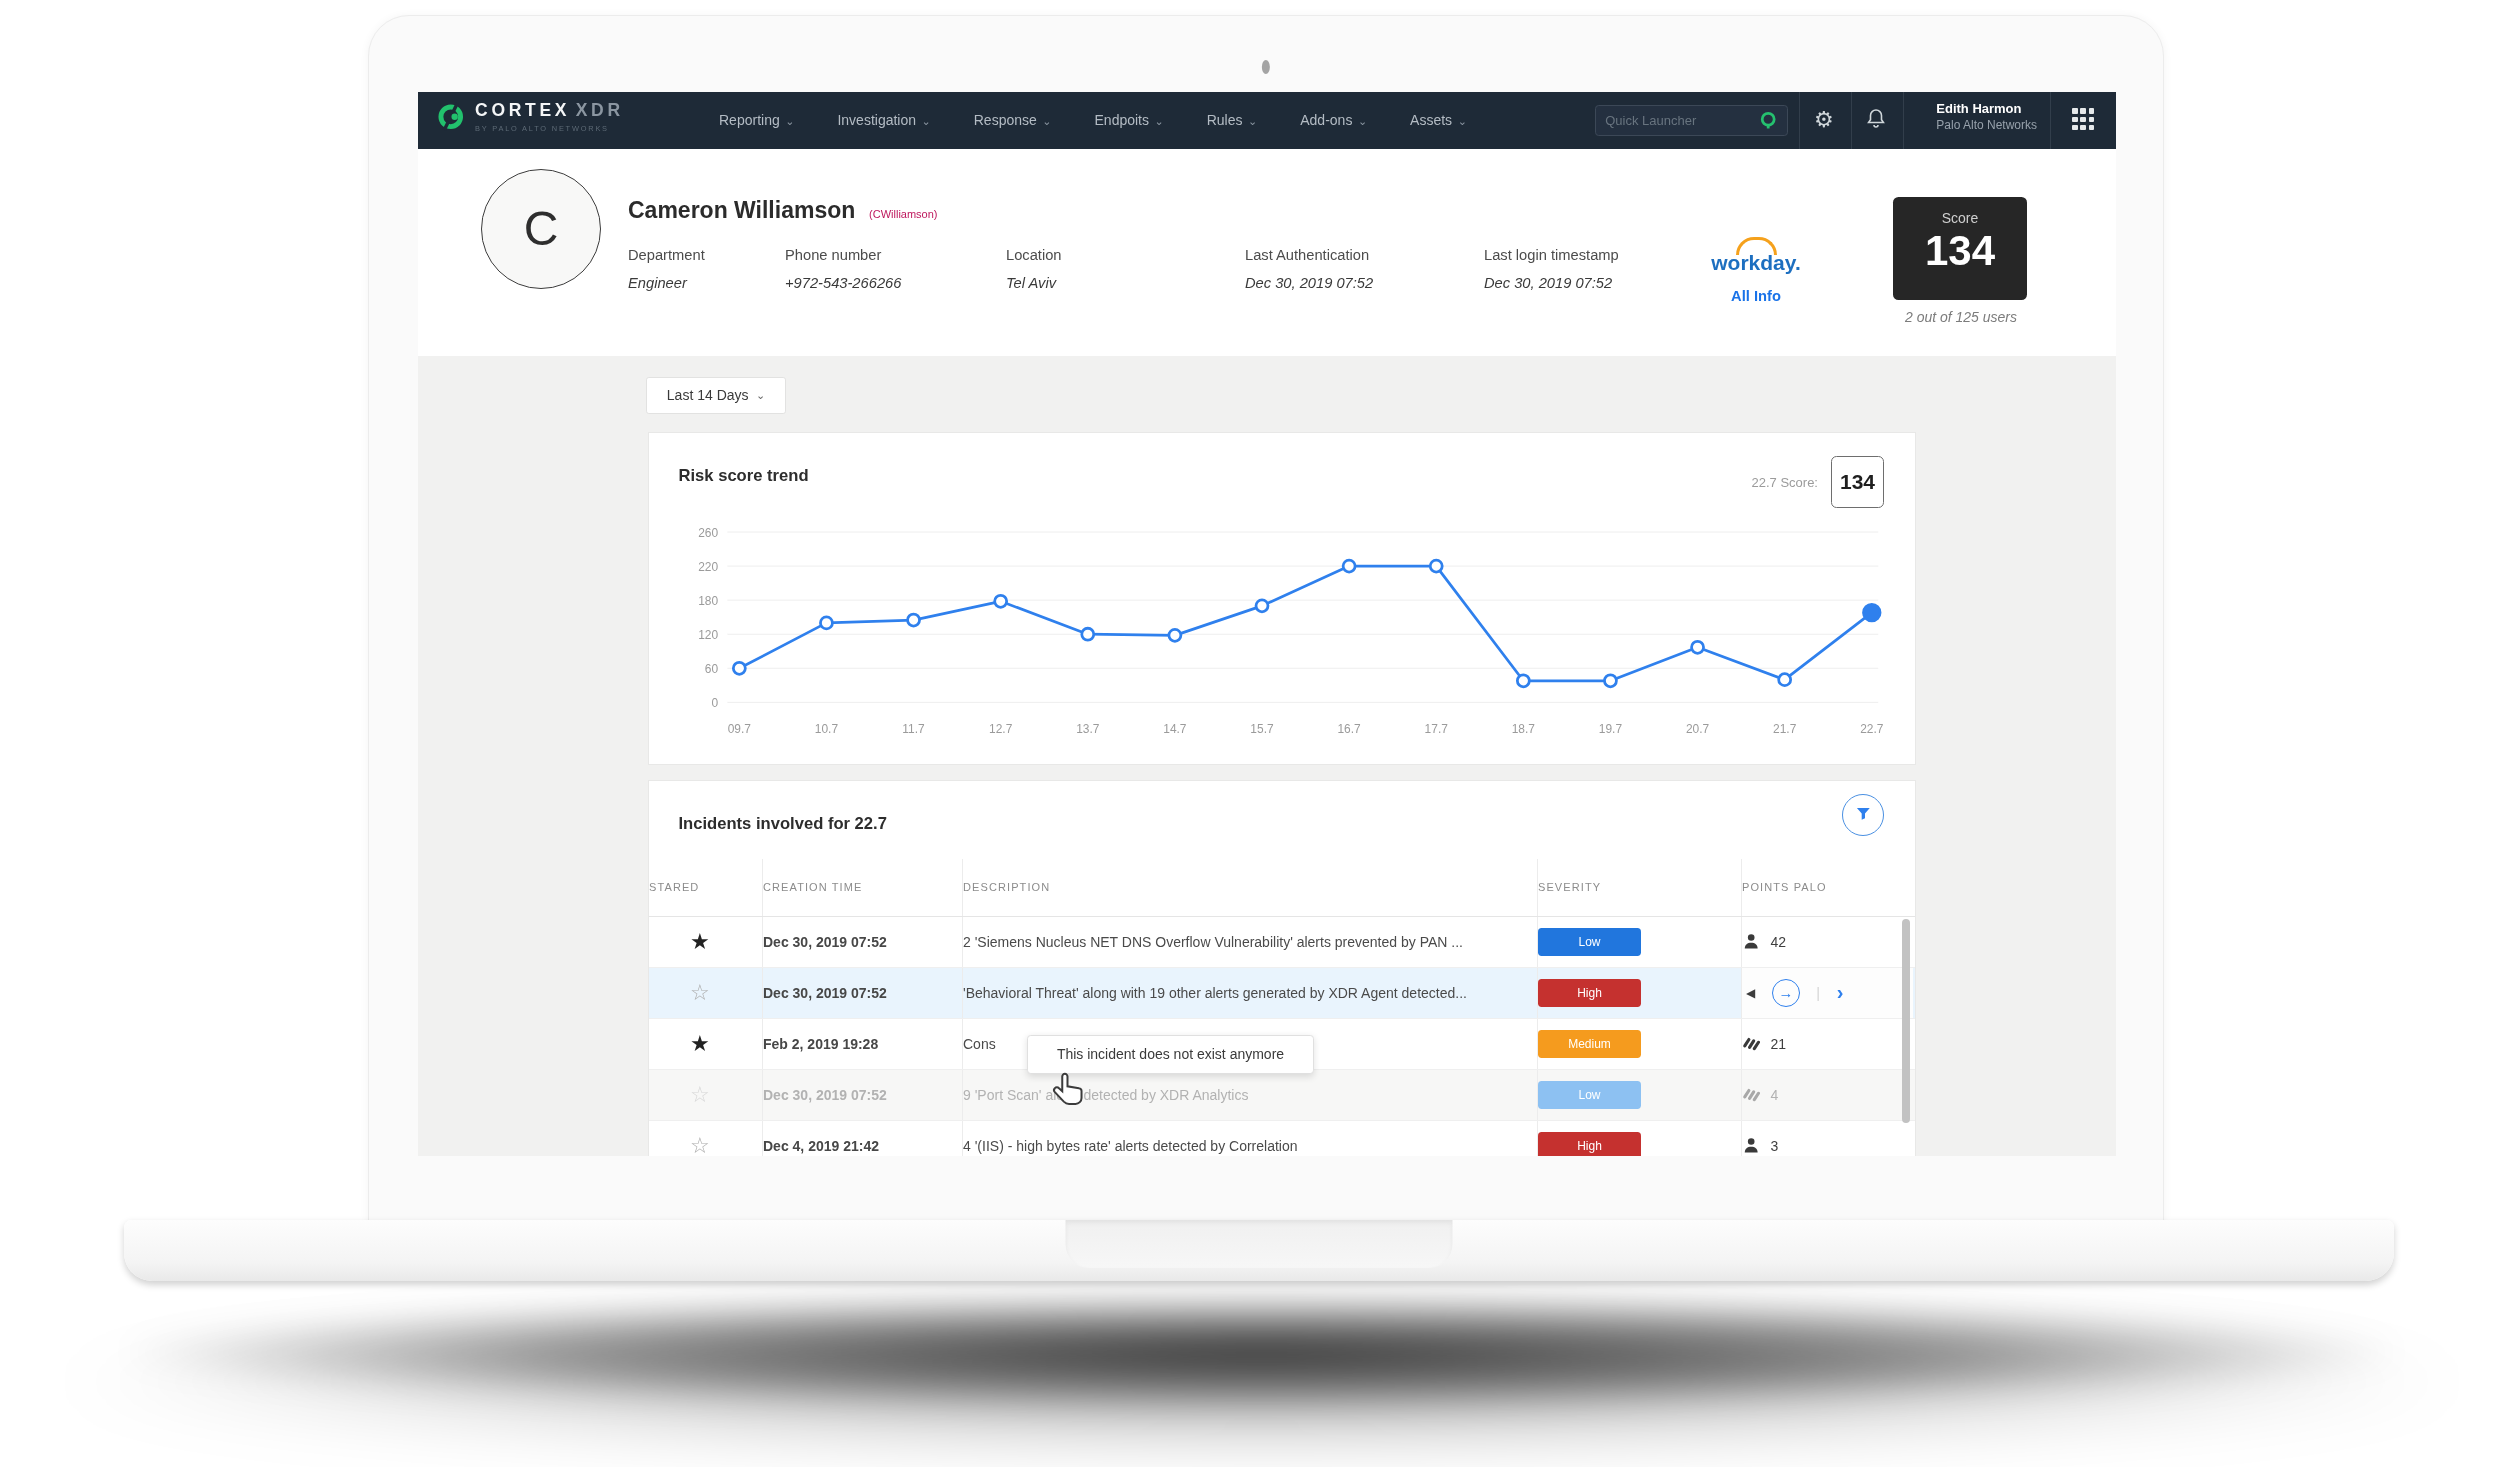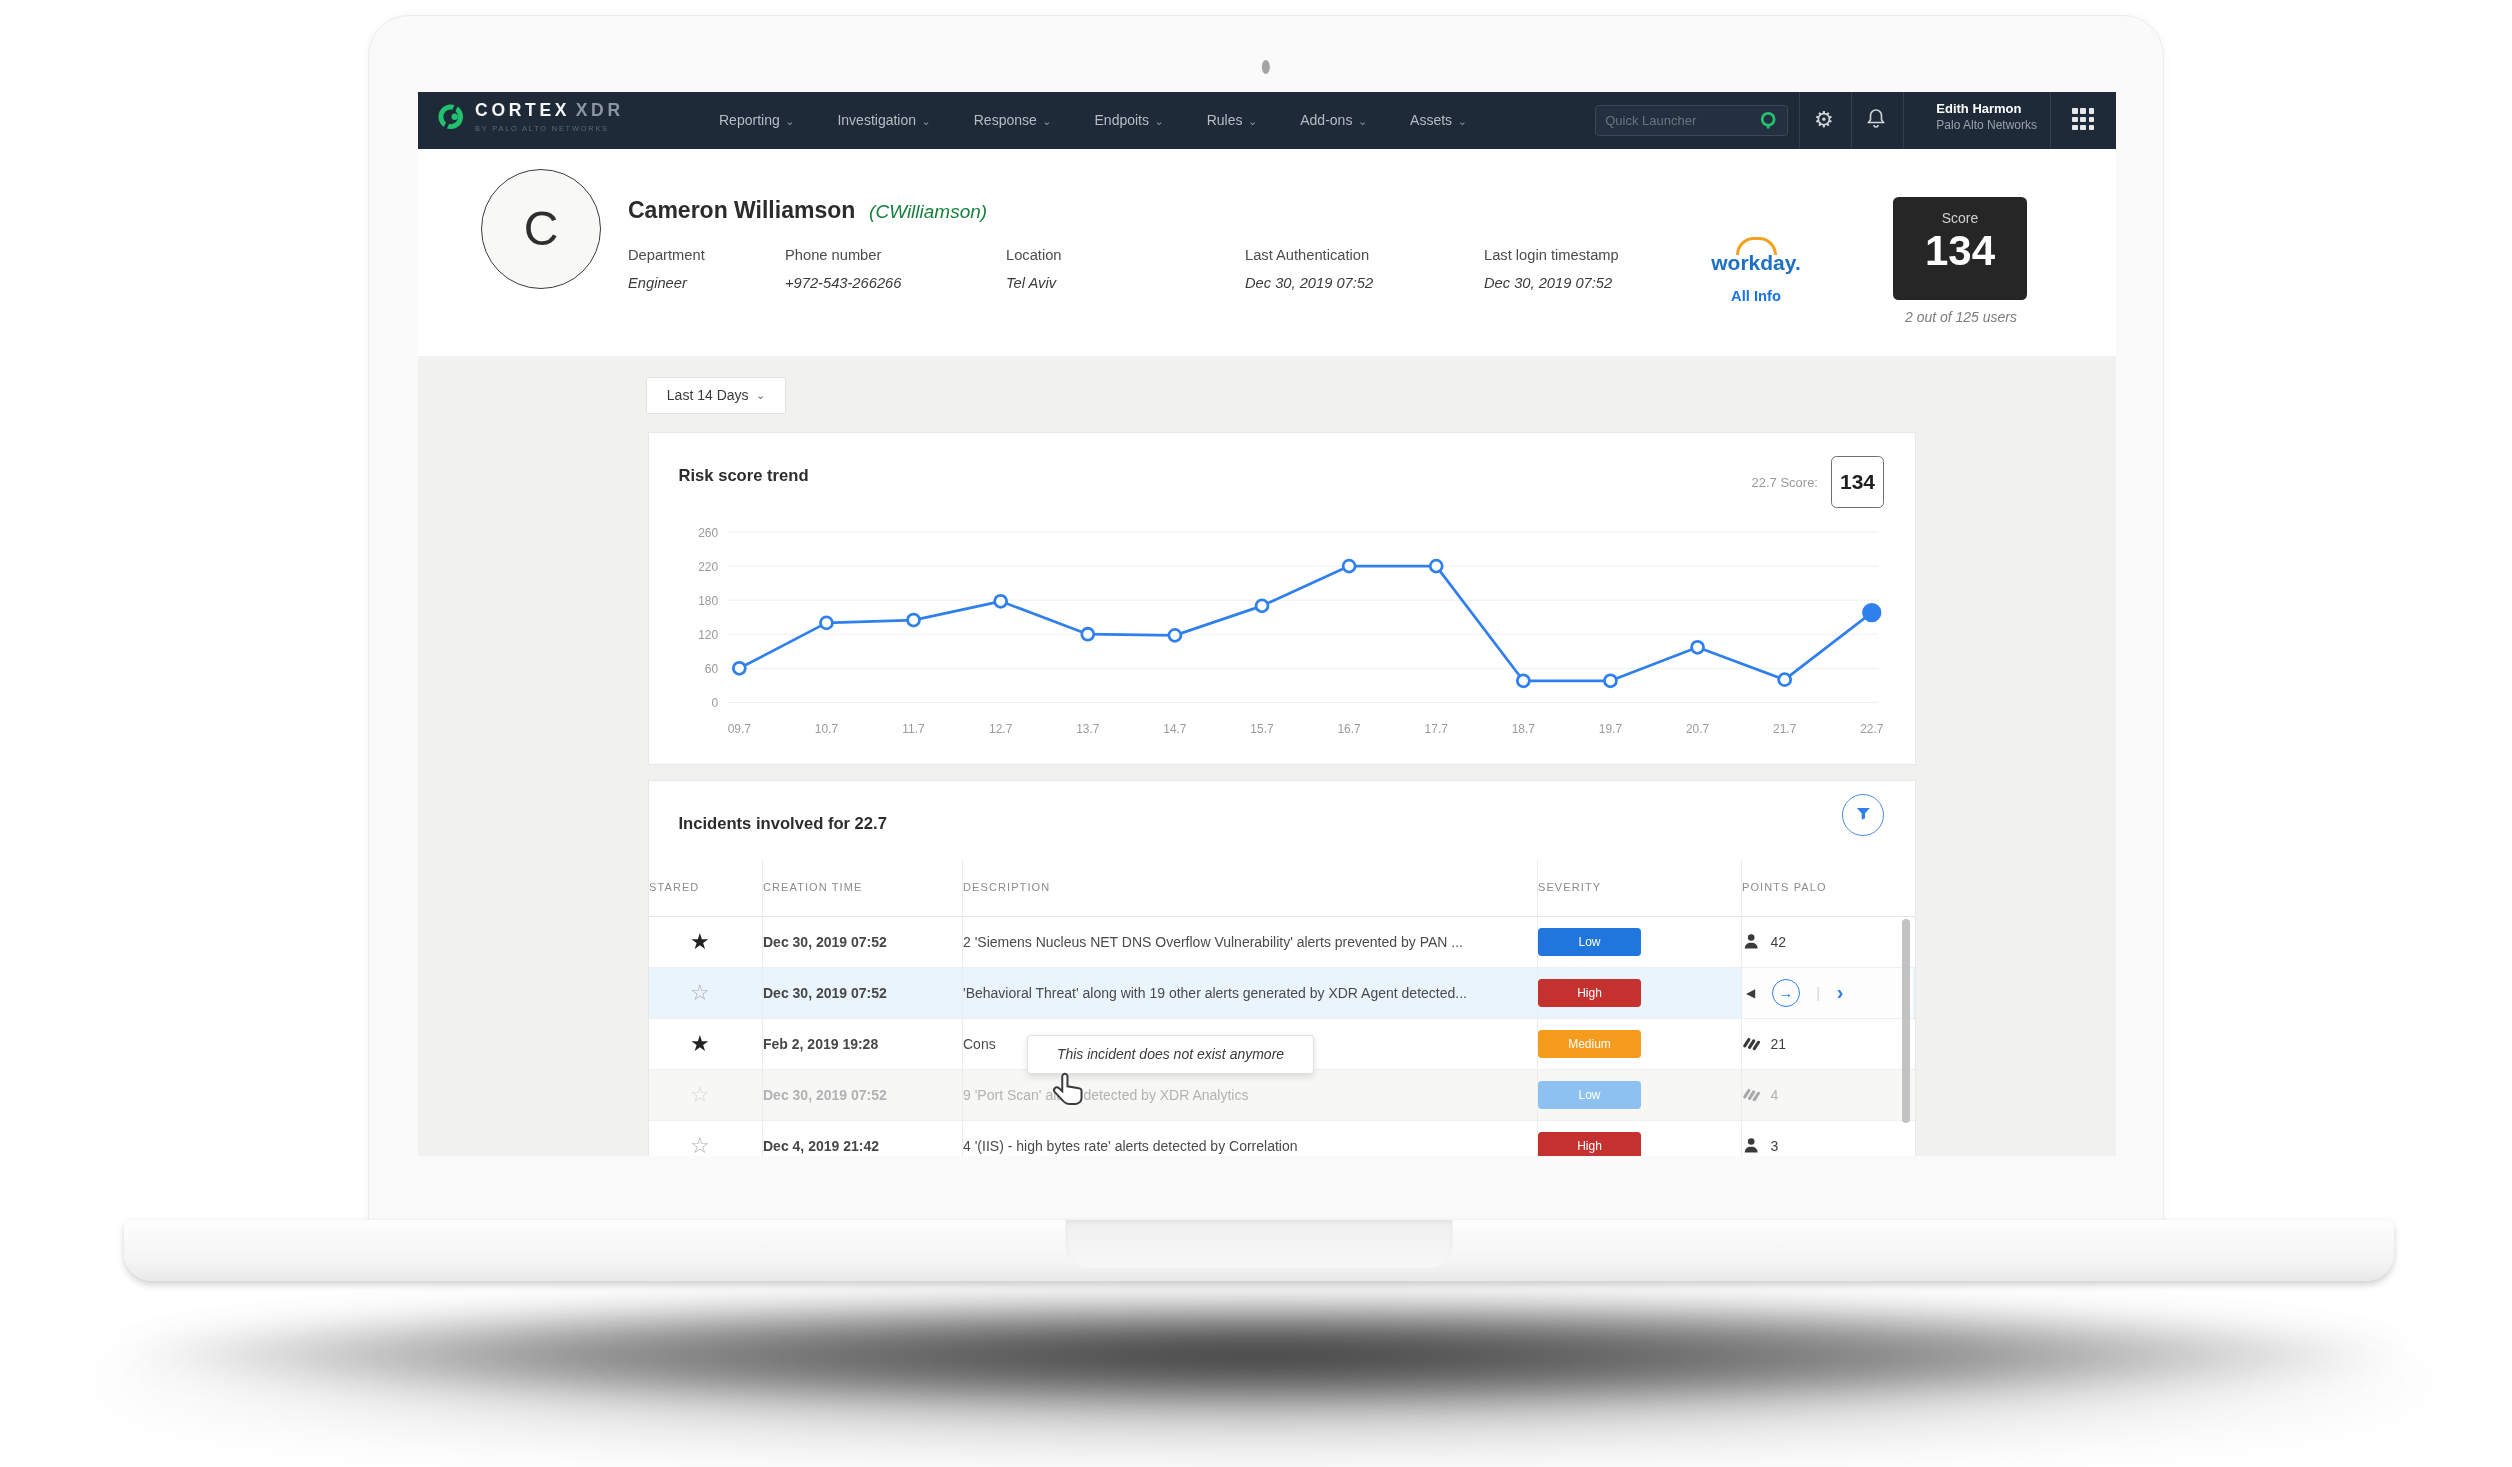--- a/index.html
+++ b/index.html
@@ -51,21 +51,21 @@
   .grid-ic { position:absolute; right:20px; top:16.6px; width:24px; height:24px;
     display:grid; grid-template-columns:repeat(3,5.5px); grid-template-rows:repeat(3,5.5px); gap:2.8px; }
   .grid-ic span { background:#e6e9eb; border-radius:0.9px; }
 
   
   .profile { position:absolute; left:0; top:57px; width:100%; height:207px; background:#ffffff; }
   .avatar { position:absolute; left:63px; top:20px; width:120px; height:120px; border-radius:50%;
     border:1.8px solid #3c3c3c; background:#f8f8f7; display:flex; align-items:center; justify-content:center;
     font-size:48px; color:#2e2e2e; }
   .p-name { position:absolute; left:210px; top:48px; font-size:23px; font-weight:bold; color:#2b2b2b; }
-  .p-user { font-size:19px; font-weight:normal; color:#15803d; margin-left:7.4px;font-style:italic; }
+  .p-user { font-size:11px; font-weight:normal; color:#be185d; margin-left:7.4px; }
   .fields { position:absolute; left:210px; top:98px; display:flex; }
   .field { margin-right:0; }
   .f-label { font-size:14.7px; color:#4c4c4c; }
   .f-value { font-size:14.7px; color:#3a3a3a; font-style:italic; margin-top:12px; }
   .workday { position:absolute; left:1278px; top:88px; width:120px; text-align:center; }
   .wd-arc { width:41px; height:18.4px; border:3.7px solid #f5a11c; border-bottom:none;
     border-radius:41px 41px 0 0; margin:0 auto; }
   .wd-text { color:#1d6fc0; font-size:21px; font-weight:bold; margin-top:-3.7px; }
   .wd-link { color:#1a73e8; font-size:14.7px; font-weight:bold; margin-top:13px; cursor:pointer; }
   .score-tile { position:absolute; left:1475px; top:48px; width:134px; height:103px; background:#262626;
@@ -118,21 +118,21 @@
     display:flex; align-items:center; gap:16.6px; padding-left:3.7px; }
   .act-collapse { color:#3c3c3c; font-size:12px; cursor:pointer; }
   .act-circle { width:28px; height:28px; border:1.8px solid #2f80ed; border-radius:50%; color:#2f80ed;
     display:flex; align-items:center; justify-content:center; font-size:14.7px; font-weight:bold; cursor:pointer; }
   .act-sep { color:#d5d5d5; font-size:14.7px; }
   .act-next { color:#2f80ed; font-size:20px; font-weight:bold; cursor:pointer; }
   .scroll-thumb { position:absolute; left:1253px; top:138px; width:8.3px; height:204px;
     background:#c2c2c2; border-radius:4.6px; cursor:grab; }
   .tooltip { position:absolute; left:378px; top:254px; width:287px; height:39px; background:#ffffff;
     border:0.9px solid #e0e0e0; border-radius:3.7px; box-shadow:0 2.8px 7.4px rgba(0,0,0,.12); z-index:6;
-    display:flex; align-items:center; justify-content:center; font-size:14px; font-style:italic; color:#3a3a3a; }
+    display:flex; align-items:center; justify-content:center; font-size:14px; color:#3a3a3a; }
   .cursor { position:absolute; left:402px; top:289px; z-index:7; }
 </style>
 </head>
 <body>
 
 <div class="stage">
   <div class="shadow2"></div>
   <div class="shadow1"></div>
 
   <div class="bezel">

